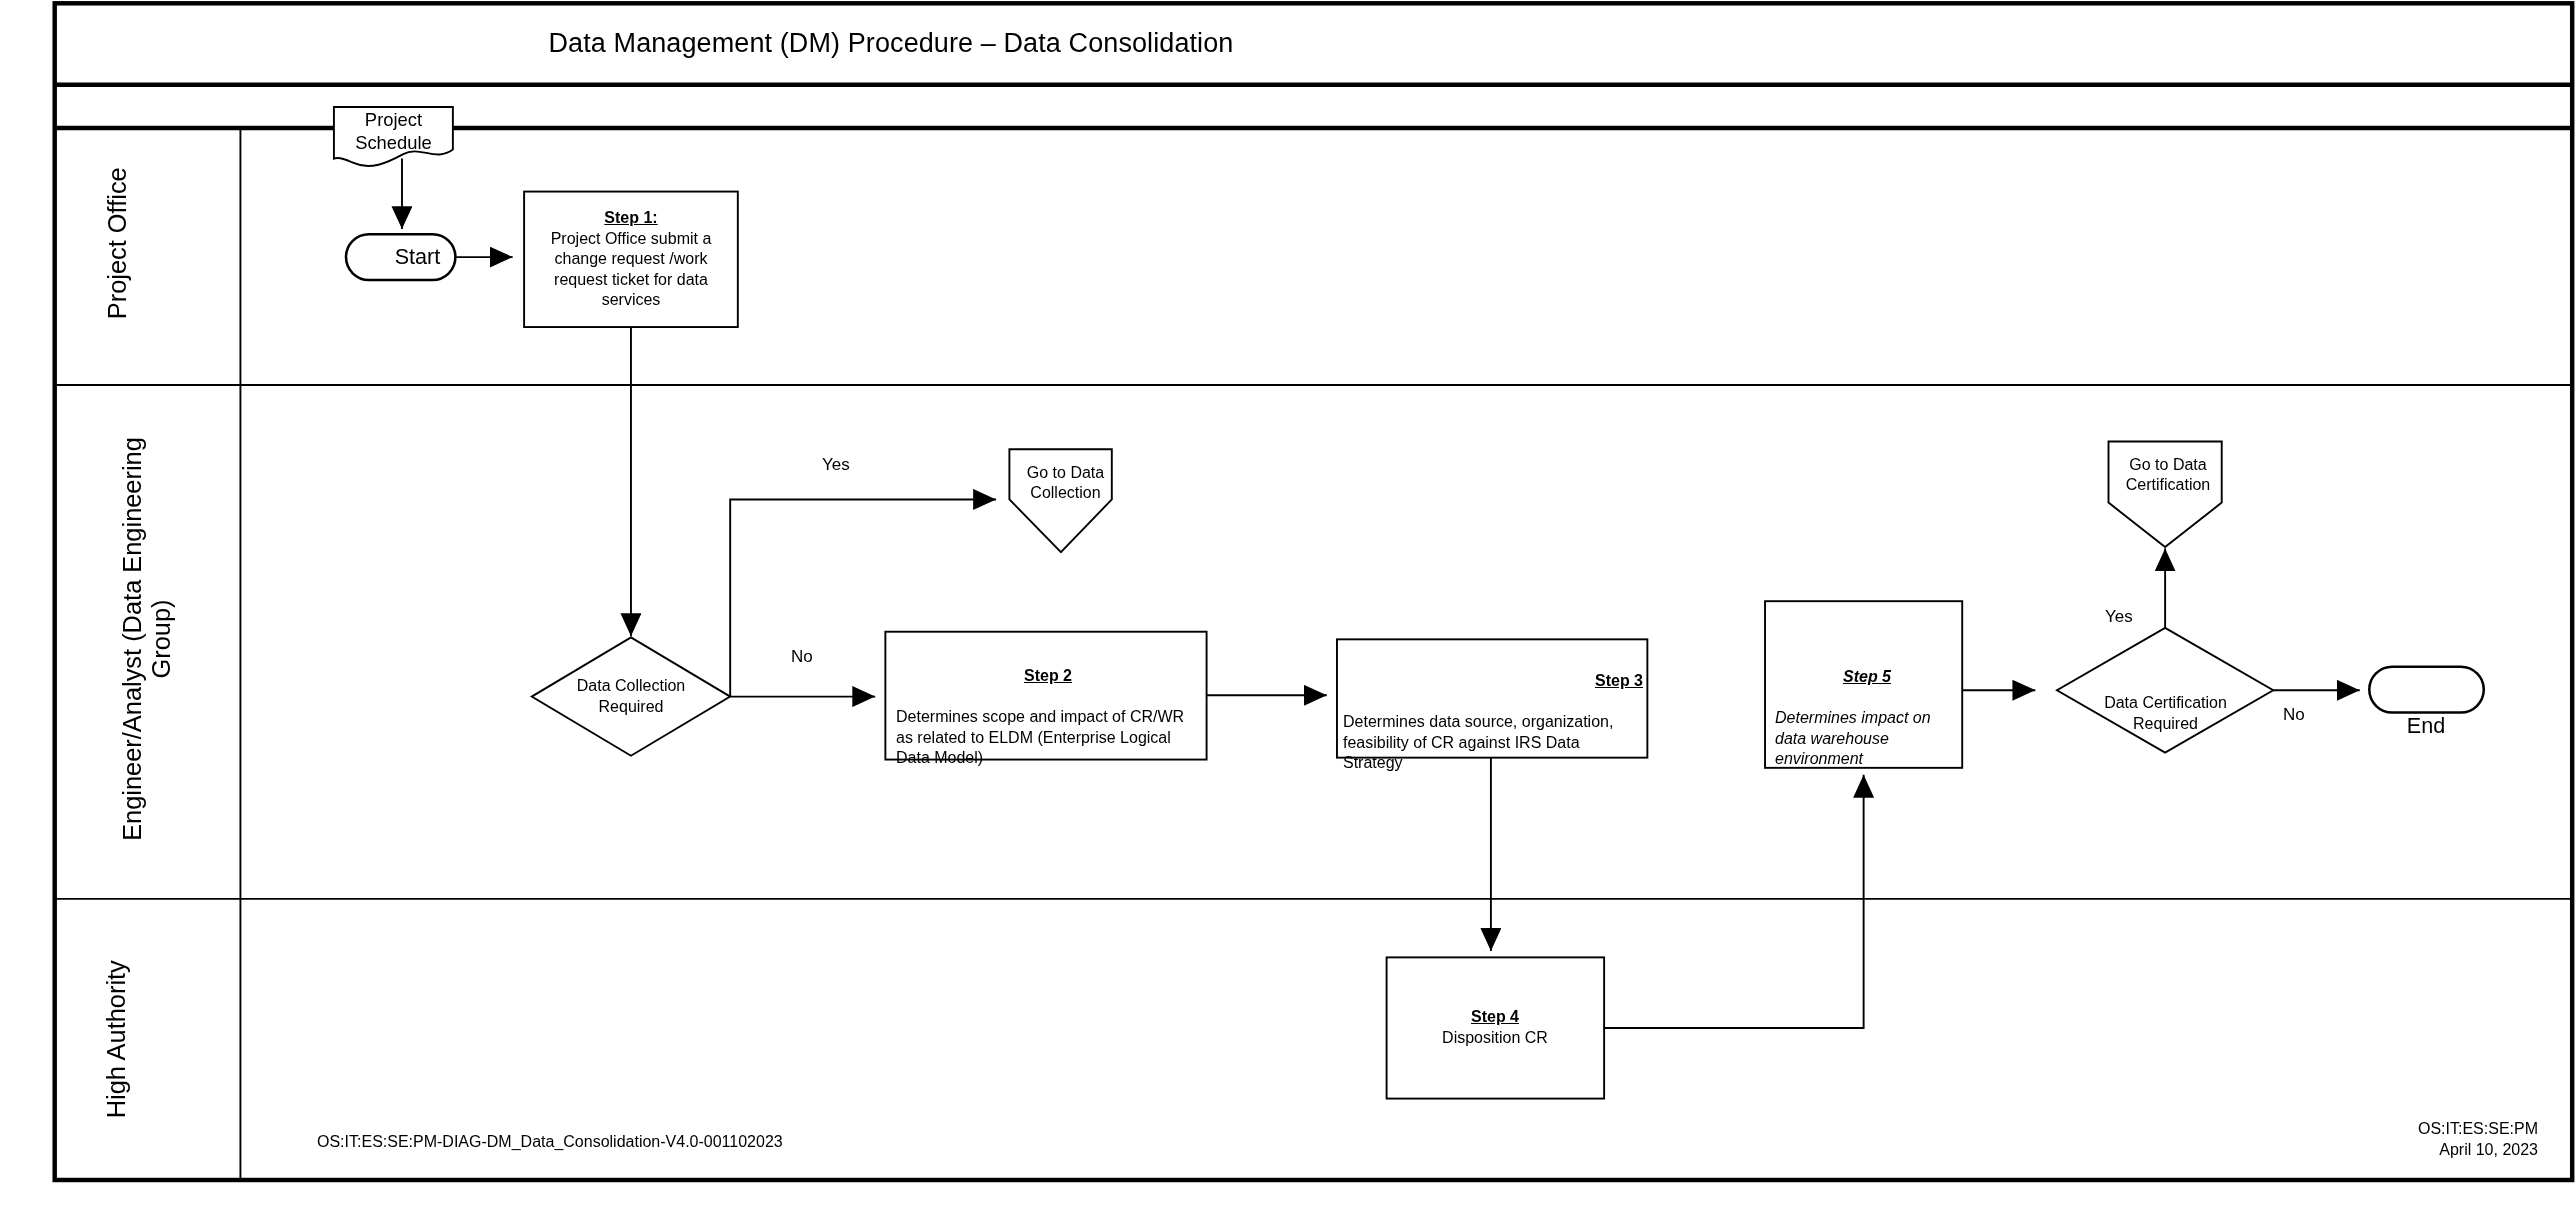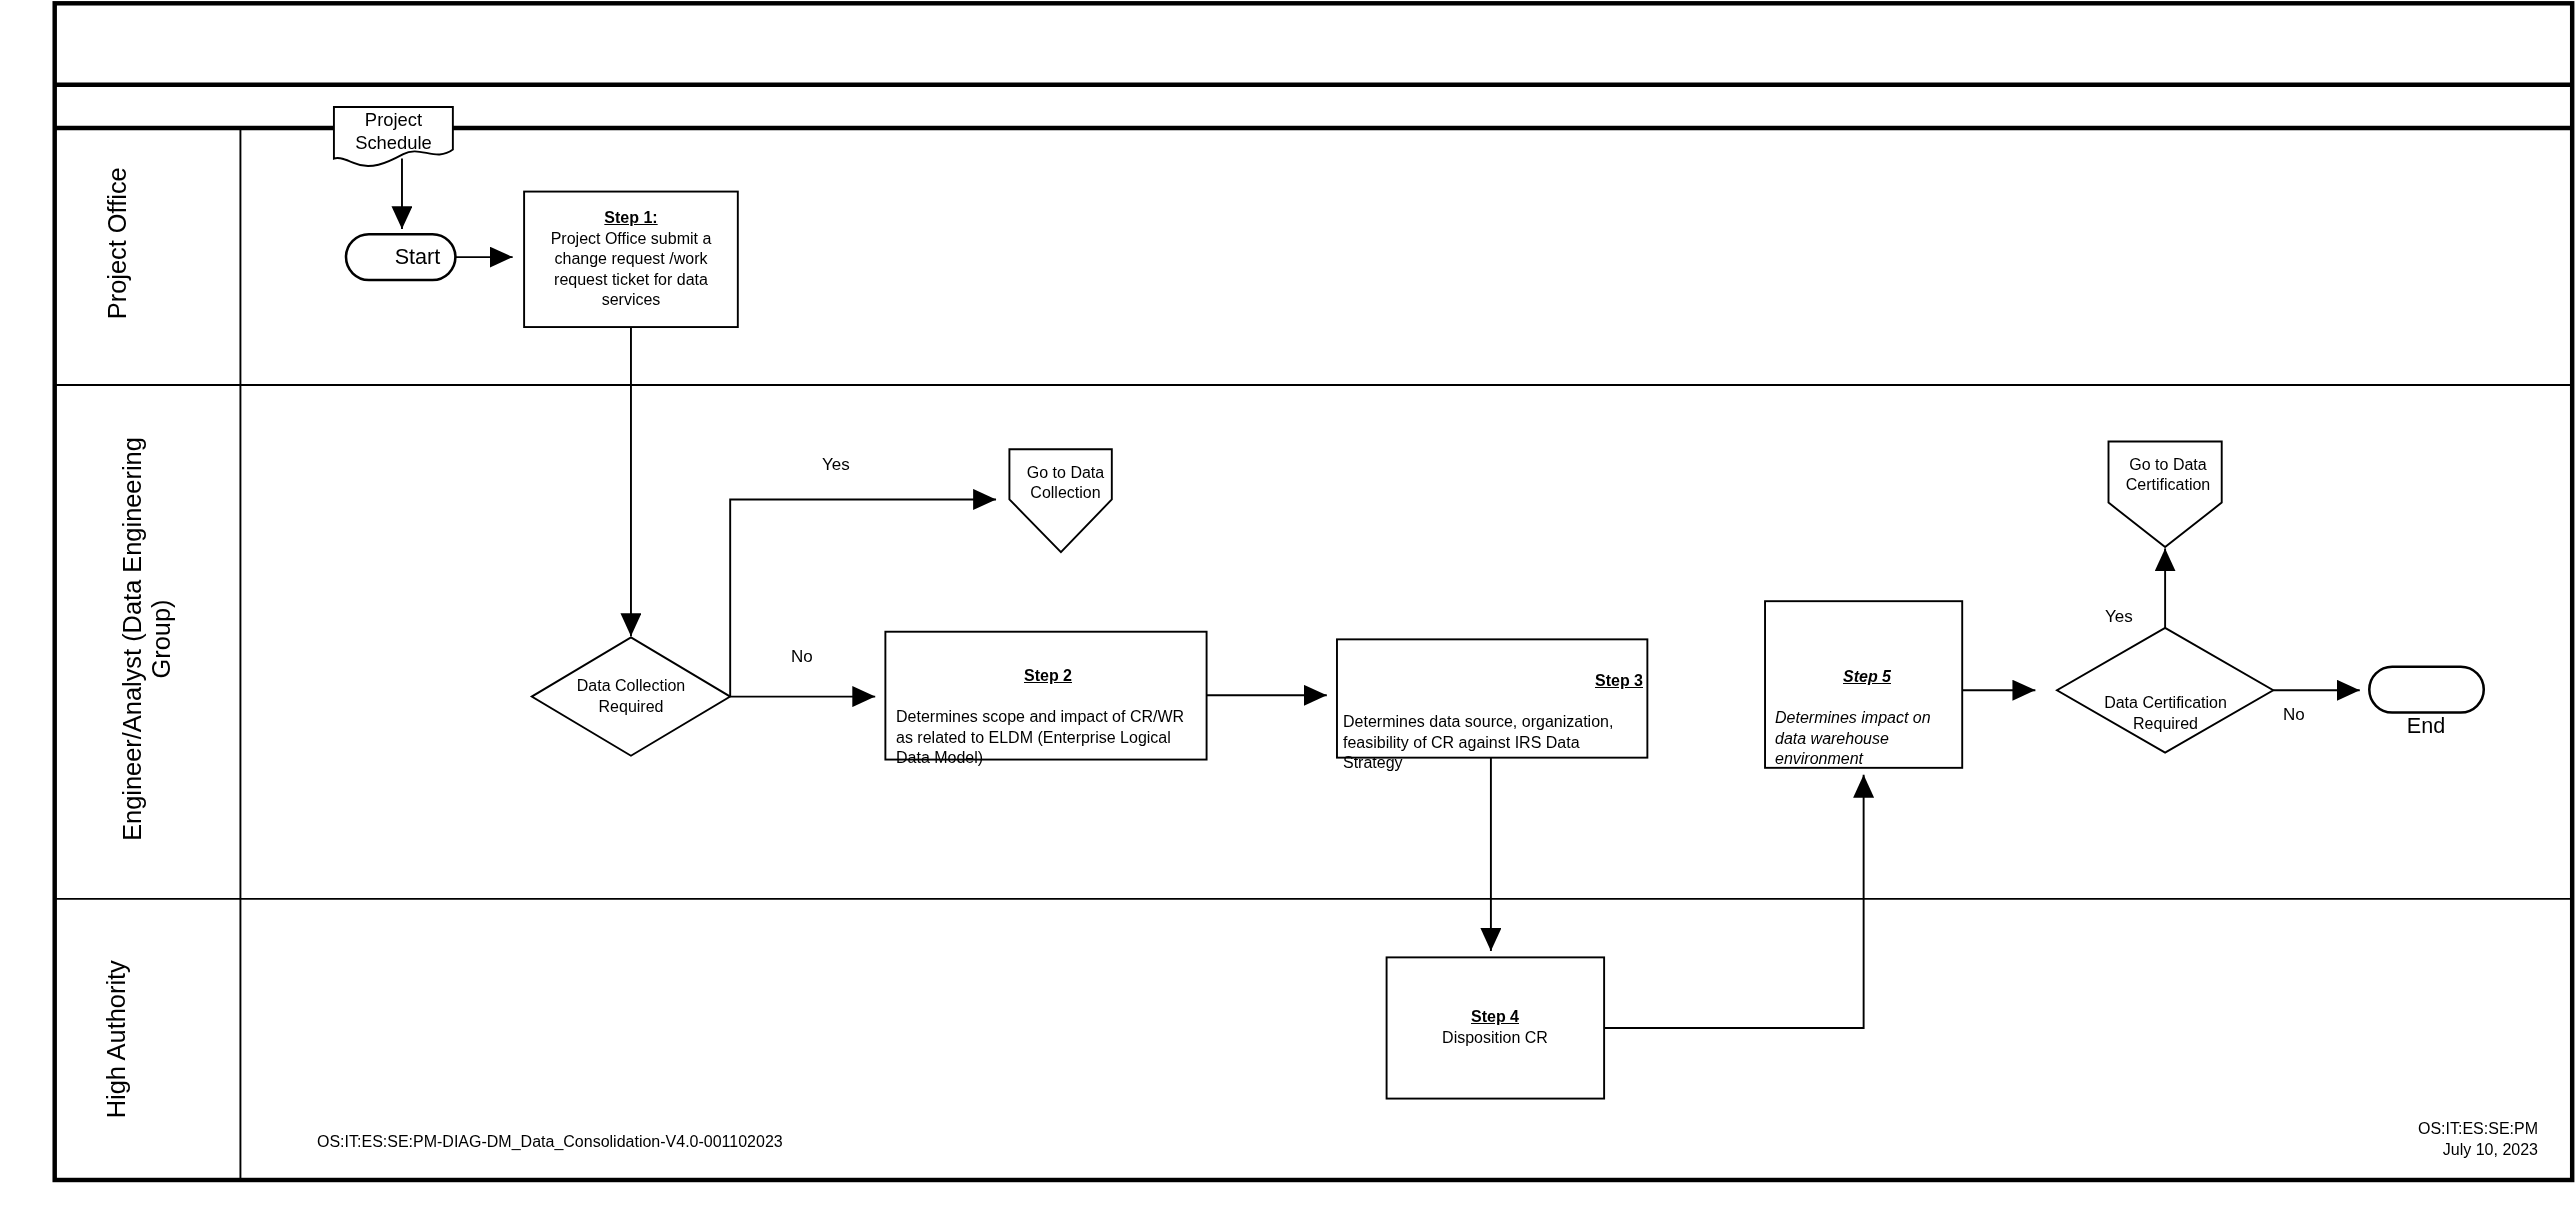--- a/index.html
+++ b/index.html
@@ -211,20 +211,21 @@
 
     <g stroke="#000000" stroke-width="3" fill="#ffffff">
       <rect x="2180" y="1505" width="342" height="222"></rect>
     </g>
 
     <g stroke="#000000" stroke-width="3" fill="none">
       <path d="M2522,1616 L2930,1616 L2930,1218" marker-end="url(#arrowFilled)"></path>
     </g>
   </svg>
 
+  <div class="lbl title-text center-box" style="left:471px; top:25.4px; width:840px; height:36px;">Data Management (DM) Procedure – Data Consolidation</div>
 
   <div class="lbl lane-label rot center-box" style="left:-3.8px; top:228px; width:242px; height:30.5px;">Project Office</div>
 
   <div class="lbl lane-label rot center-box" style="left:-104px; top:604px; width:502px; height:70px;">Engineer/Analyst (Data Engineering
 Group)</div>
 
   <div class="lbl lane-label rot center-box" style="left:-5.1px; top:1024px; width:242px; height:30.5px;">High Authority</div>
 
   <div class="lbl connector-text center-box" style="left:334px; top:107px; width:119px; height:47px; font-size:18.4px;">Project
 Schedule</div>
@@ -274,16 +275,16 @@
   <div class="lbl term-text center-box" style="left:2369px; top:703px; width:114px; height:46px;">End</div>
 
   <div class="lbl node-text-c center-box" style="left:1394px; top:987px; width:202px; height:81px;">
     <span class="step-head">Step 4</span>
     <span class="step-body">Disposition CR</span>
   </div>
 
   <div class="lbl footer-text" style="left:288px; top:1132px;">OS:IT:ES:SE:PM-DIAG-DM_Data_Consolidation-V4.0-001102023</div>
 
   <div class="lbl footer-right" style="left:2226px; top:1119px; width:312px;">OS:IT:ES:SE:PM
-July 10, 2023</div>
+April 10, 2023</div>
 
 </div>
 
 
 </body></html>

